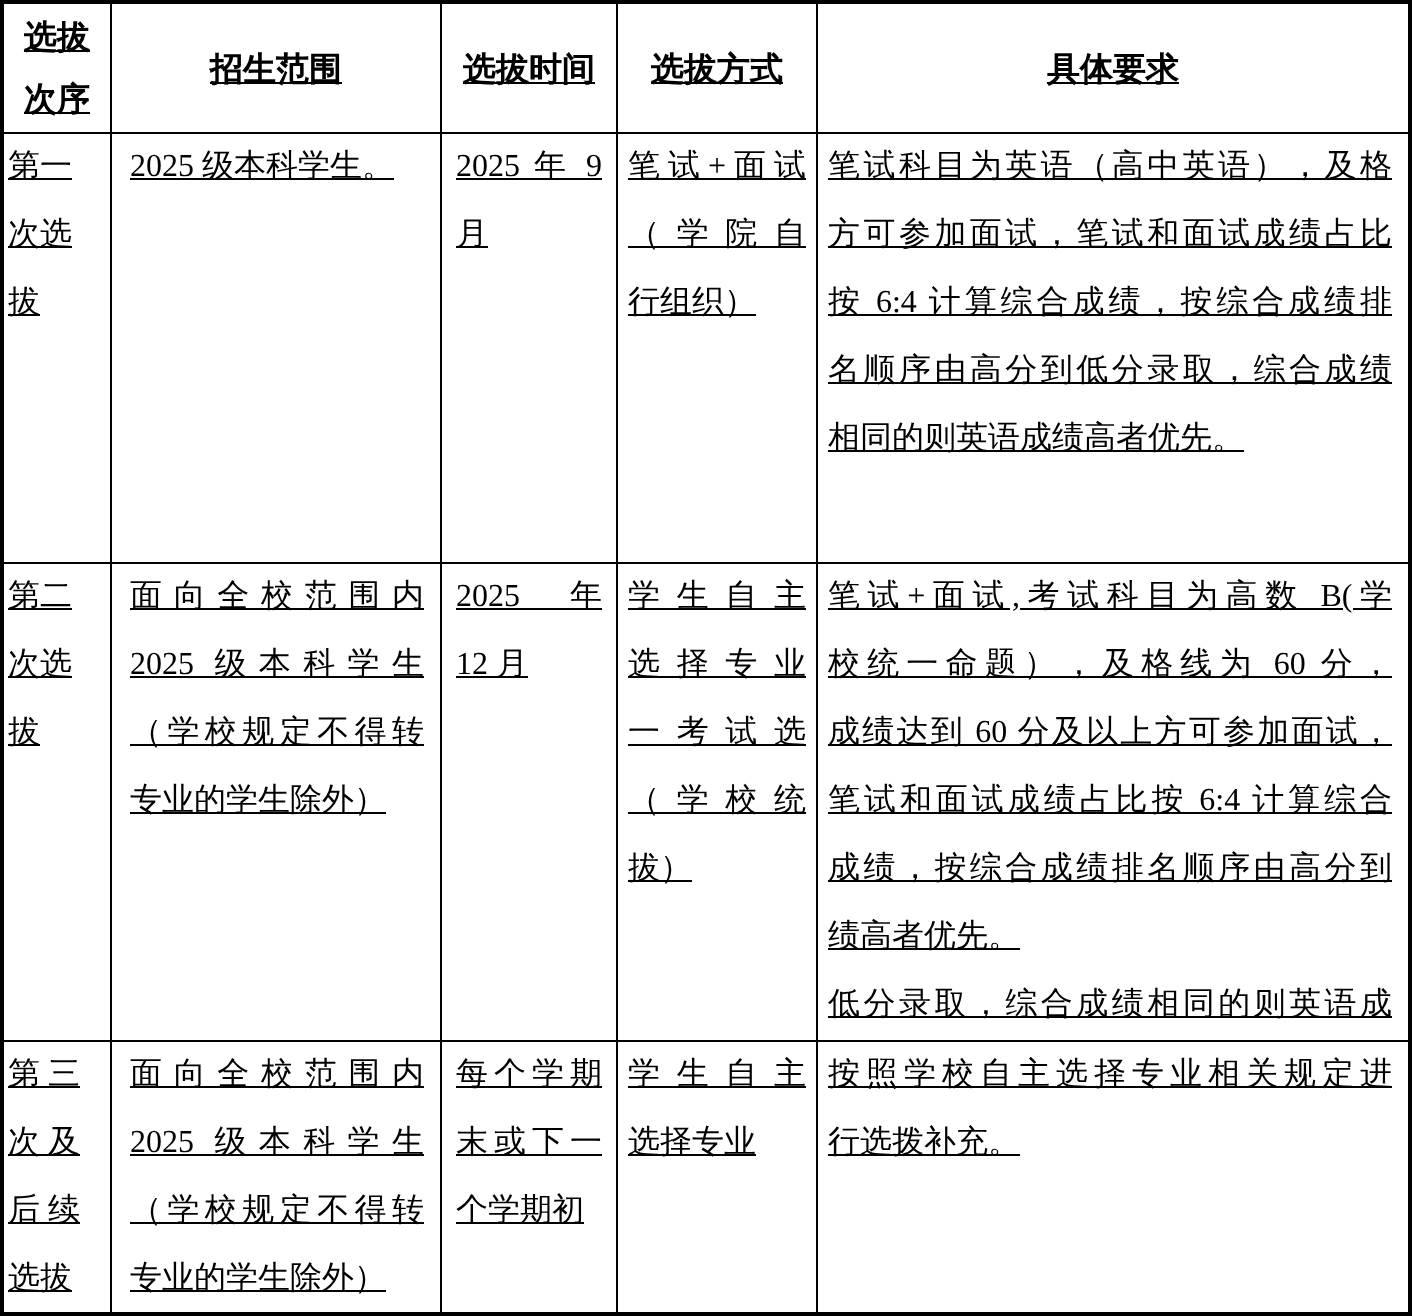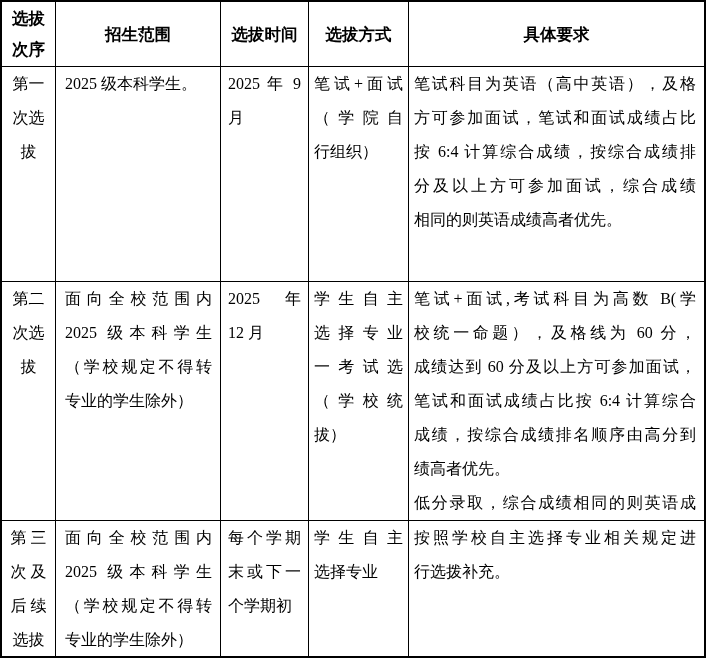--- a/index.html
+++ b/index.html
@@ -5,40 +5,41 @@
   html,body{margin:0;padding:0;background:#ffffff;}
   body{font-family:"Liberation Serif","DejaVu Serif",serif;color:#000;}
   .tbl{
     display:grid;
     grid-template-columns:54px 165px 88px 100px 1fr;
     grid-template-rows:65px 215px 239px 1fr;
     width:706px;height:658px;
     box-sizing:border-box;
     border:2px solid #000;
     background:#fff;
+    text-decoration:underline;
   }
   .cell{
     box-sizing:border-box;
     border-right:1.5px solid #000;
     border-bottom:1.5px solid #000;
     overflow:hidden;
     font-size:16px;
     line-height:34px;
   }
   .cell.lastcol{border-right:none;}
   .cell.lastrow{border-bottom:none;}
   
   .cell.hd{
     display:flex;align-items:center;justify-content:center;
     font-weight:bold;font-size:16.5px;line-height:31px;
     text-align:center;white-space:pre-line;
   }
   
   .cell.order{
-    text-align:center;white-space:pre-line;
+    text-align:left;white-space:pre-line;
     padding:0 2px;
   }
   
   .cell.c2{padding:0 8px 0 9px;}
   .cell.c3{padding:0 7px;}
   .cell.c4{padding:0 5px;}
   .cell.c5{padding:0 8px 0 5px;}
   .jline{text-align:justify;text-align-last:justify;}
   .jline.last{text-align-last:left;}
 </style>
@@ -66,21 +67,21 @@
     </div>
   <div class="cell c4">
       <div class="jline">笔试+面试</div>
       <div class="jline">（学院自</div>
       <div class="jline last">行组织）</div>
     </div>
   <div class="cell c5 lastcol">
       <div class="jline">笔试科目为英语（高中英语），及格</div>
       <div class="jline">方可参加面试，笔试和面试成绩占比</div>
       <div class="jline">按 6:4 计算综合成绩，按综合成绩排</div>
-      <div class="jline">分及以上方可参加面试，综合成绩</div>
+      <div class="jline">名顺序由高分到低分录取，综合成绩</div>
       <div class="jline last">相同的则英语成绩高者优先。</div>
     </div>
 
   <div class="cell order">第二
 次选
 拔</div>
   <div class="cell c2">
       <div class="jline">面向全校范围内</div>
       <div class="jline">2025 级本科学生</div>
       <div class="jline">（学校规定不得转</div>

